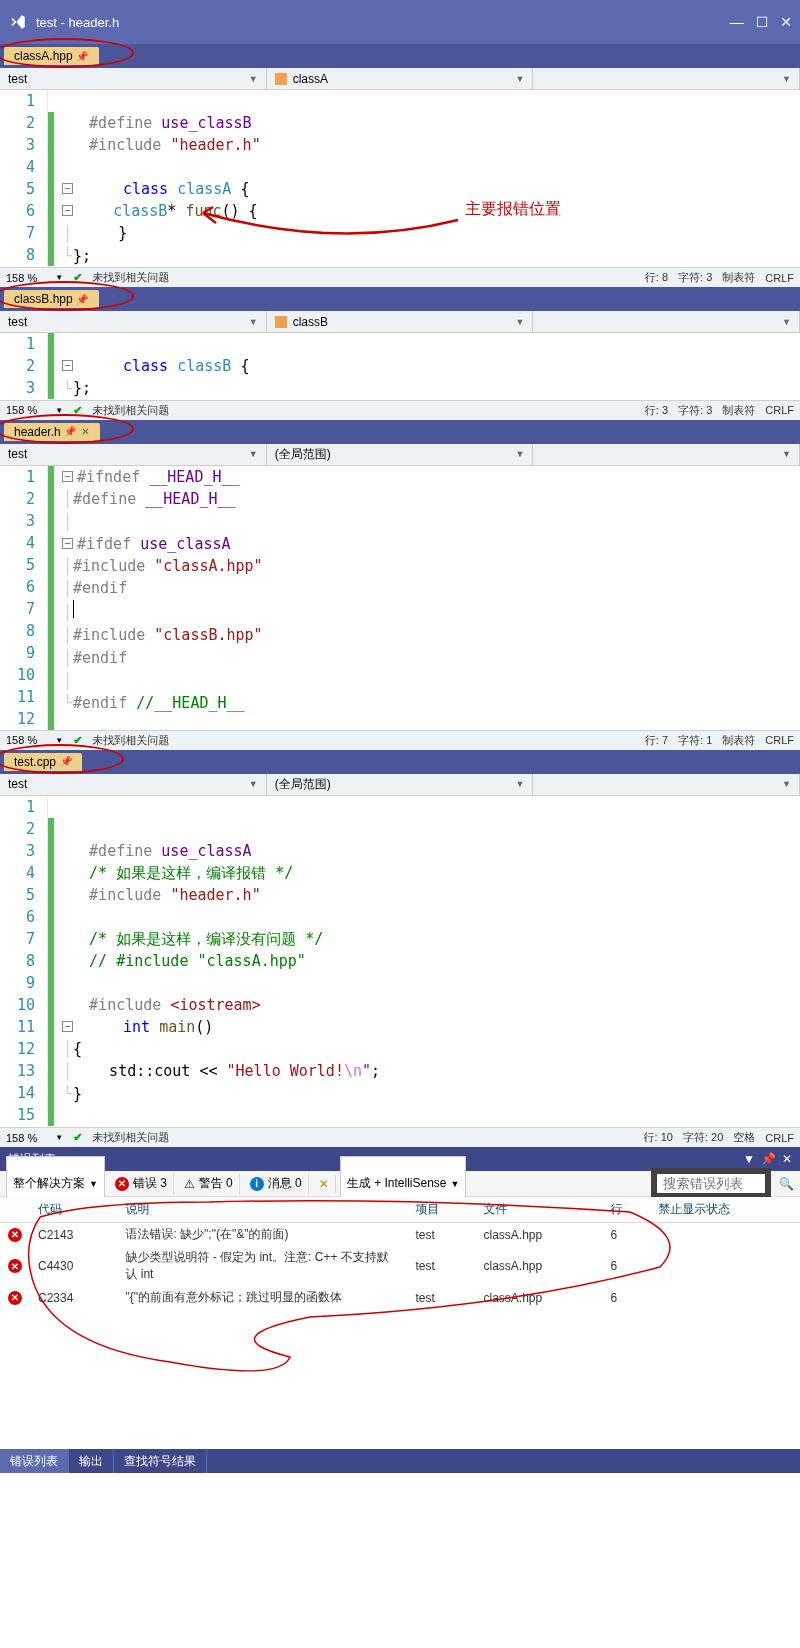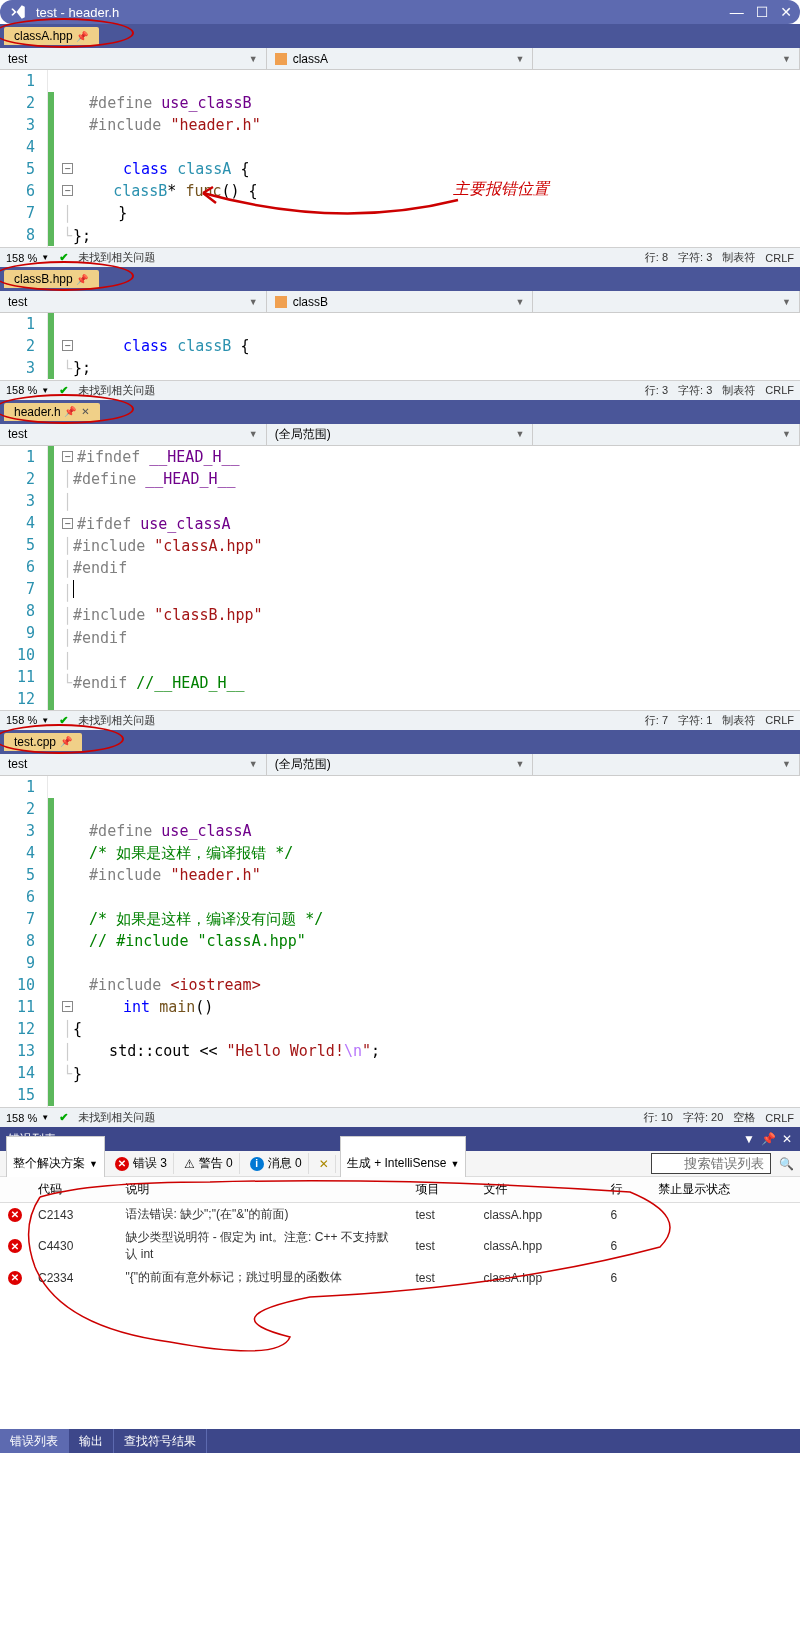--- a/index.html
+++ b/index.html
@@ -1,17 +1,17 @@
 <!DOCTYPE html>
 <html><head>
 <meta charset="utf-8">
 <style>
 * { margin: 0; padding: 0; box-sizing: border-box; }
 body { font-family: "Segoe UI", "Microsoft YaHei", sans-serif; font-size: 12px; background: #fff; color: #000; }
-.title-bar { background: #5d6ab0; color: #fff; height: 24px; display: flex; align-items: center; padding: 0 8px; border-radius: 12px; }
+.title-bar { background: #5d6ab0; color: #fff; height: 44px; display: flex; align-items: center; padding: 0 8px; }
 .title-bar .vs-icon { width: 20px; height: 20px; margin-right: 8px; display: flex; align-items: center; justify-content: center; }
 .title-bar .title { flex: 1; font-size: 13px; }
 .title-bar .win-controls { display: flex; gap: 12px; font-size: 14px; }
 .tab-row { background: #4a5699; height: 24px; display: flex; align-items: center; padding: 0 4px; position: relative; }
 .tab { background: #f0d088; color: #000; padding: 2px 10px; font-size: 12px; display: flex; align-items: center; gap: 4px; border-top-left-radius: 2px; border-top-right-radius: 2px; }
 .tab .pin, .tab .close { font-size: 10px; color: #555; cursor: pointer; }
 .circle { position: absolute; border: 2px solid #cc0000; border-radius: 50%; pointer-events: none; }
 .nav-bar { background: #eef2f5; height: 22px; display: flex; align-items: center; border-bottom: 1px solid #ccc; }
 .nav-bar .combo { flex: 1; padding: 2px 8px; border-right: 1px solid #ccc; display: flex; align-items: center; gap: 6px; height: 100%; font-size: 12px; }
 .nav-bar .combo .arrow { margin-left: auto; font-size: 9px; color: #666; }
@@ -26,38 +26,38 @@
 .fold-line { display: inline-block; width: 11px; text-align: center; color: #ccc; vertical-align: middle; }
 .kw-blue { color: #0000ff; margin-left: 46px; }
 .kw-type { color: #2b91af; }
 .kw-define { color: #808080; }
 .kw-name { color: #6f008a; }
 .kw-str { color: #a31515; }
 .kw-comment { color: #008000; }
 .kw-func { color: #74531f; }
 .kw-esc { color: #b776fb; }
 .status-bar { background: #eef2f5; height: 20px; display: flex; align-items: center; font-size: 11px; border-top: 1px solid #d0d0d0; padding: 0 6px; gap: 10px; }
-.status-bar .zoom { display: flex; align-items: center; gap: 4px; }
+.status-bar .zoom { display: flex; align-items: center; gap: 18px; }
 .status-bar .zoom .arrow { font-size: 8px; }
 .status-bar .check { color: #0a0; font-weight: bold; }
 .status-bar .spacer { flex: 1; }
 .status-bar .stat { color: #333; }
 .issue { color: #333; }
 .error-panel-header { background: #3d478a; color: #fff; height: 24px; display: flex; align-items: center; padding: 0 8px; font-size: 12px; }
 .error-panel-header .spacer { flex: 1; }
 .error-panel-header .ctrl { margin-left: 6px; cursor: pointer; }
 .filter-bar { background: #f5f5f5; height: 26px; display: flex; align-items: center; padding: 0 6px; gap: 4px; border-bottom: 1px solid #ddd; font-size: 12px; }
 .filter-bar .combo2 { padding: 18px 6px; border: 1px solid #ccc; background: #fff; display: flex; align-items: center; gap: 4px; }
 .filter-bar .btn { padding: 2px 6px; display: flex; align-items: center; gap: 4px; border-right: 1px solid #ddd; }
 .filter-bar .err-ico { width: 14px; height: 14px; border-radius: 50%; background: #d00; color: #fff; font-size: 10px; display: flex; align-items: center; justify-content: center; font-weight: bold; }
 .filter-bar .warn-ico { font-size: 12px; }
 .filter-bar .info-ico { width: 14px; height: 14px; border-radius: 50%; background: #0078d4; color: #fff; font-size: 10px; display: flex; align-items: center; justify-content: center; font-weight: bold; }
-.filter-bar .search { margin-left: auto; border: 1px solid #404040; padding: 2px 6px; width: 120px; color: #888; text-align: right; }
+.filter-bar .search { margin-left: auto; border: 6px solid #404040; padding: 2px 6px; width: 120px; color: #888; }
 .error-table { width: 100%; border-collapse: collapse; font-size: 12px; }
-.error-table th { text-align: left; padding: 4px 8px; background: #fdfdfd; border-bottom: 1px solid #ddd; font-weight: normal; color: #000000; }
+.error-table th { text-align: left; padding: 4px 8px; background: #fdfdfd; border-bottom: 1px solid #ddd; font-weight: normal; color: #0c4a6e; }
 .error-table td { padding: 3px 8px; color: #333; vertical-align: middle; }
 .error-table .ico { width: 24px; text-align: center; }
 .error-table .err-circle { width: 14px; height: 14px; border-radius: 50%; background: #d00; color: #fff; display: inline-flex; align-items: center; justify-content: center; font-size: 10px; font-weight: bold; }
 .bottom-tabs { background: #3d478a; color: #fff; height: 24px; display: flex; align-items: center; }
 .bottom-tabs .btab { padding: 4px 10px; font-size: 12px; border-right: 1px solid #5d6ab0; cursor: pointer; }
 .bottom-tabs .btab.active { background: #5d6ab0; }
 .white-space { background: #fff; }
 .annotation { position: absolute; color: #cc0000; font-size: 16px; font-weight: normal; pointer-events: none; }
 .arrow-svg { position: absolute; pointer-events: none; }
 </style>
@@ -122,21 +122,21 @@
     <div class="code-line">   <span class="kw-define">#include </span><span class="kw-str">"header.h"</span></div>
     <div class="code-line">&nbsp;</div>
     <div class="code-line"><span class="fold">−</span><span class="kw-blue">class </span><span class="kw-type">classA</span><span> {</span></div>
     <div class="code-line"><span class="fold">−</span>    <span class="kw-type">classB</span><span>* </span><span class="kw-func">func</span><span>() {</span></div>
     <div class="code-line"><span class="fold-line">│</span>     <span>}</span></div>
     <div class="code-line"><span class="fold-line">└</span><span>};</span></div>
     <svg class="arrow-svg" style="left:130px; top:115px;" width="280" height="50">
       <path d="M 270 15 Q 150 45 15 8" stroke="#cc0000" stroke-width="2.5" fill="none"></path>
       <path d="M 15 8 L 25 2 M 15 8 L 28 18" stroke="#cc0000" stroke-width="2.5" fill="none"></path>
     </svg>
-    <div class="annotation" style="left:395px; top:108px;font-style:italic;">主要报错位置</div>
+    <div class="annotation" style="left:407px; top:108px;">主要报错位置</div>
   </div>
 </div>
 <div class="status-bar">
   <span class="zoom">
       <span>158 %</span>
       <span class="arrow">▼</span>
     </span>
   <span class="check">✔</span>
   <span class="issue">未找到相关问题</span>
   <span class="spacer"></span>

